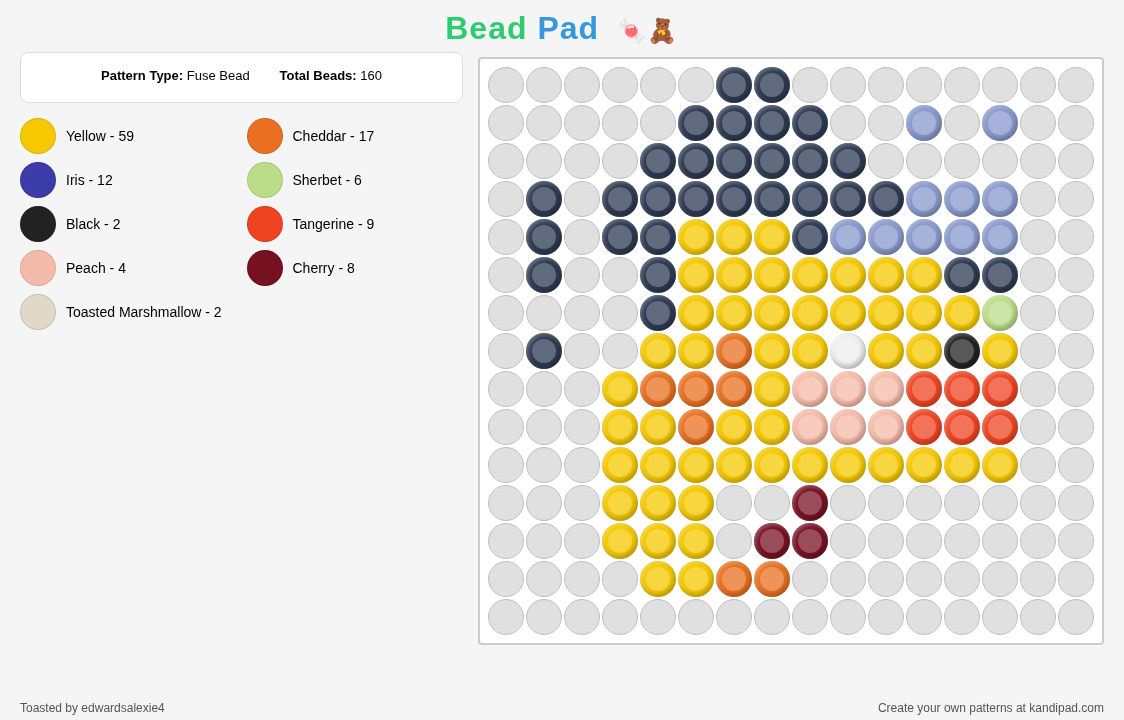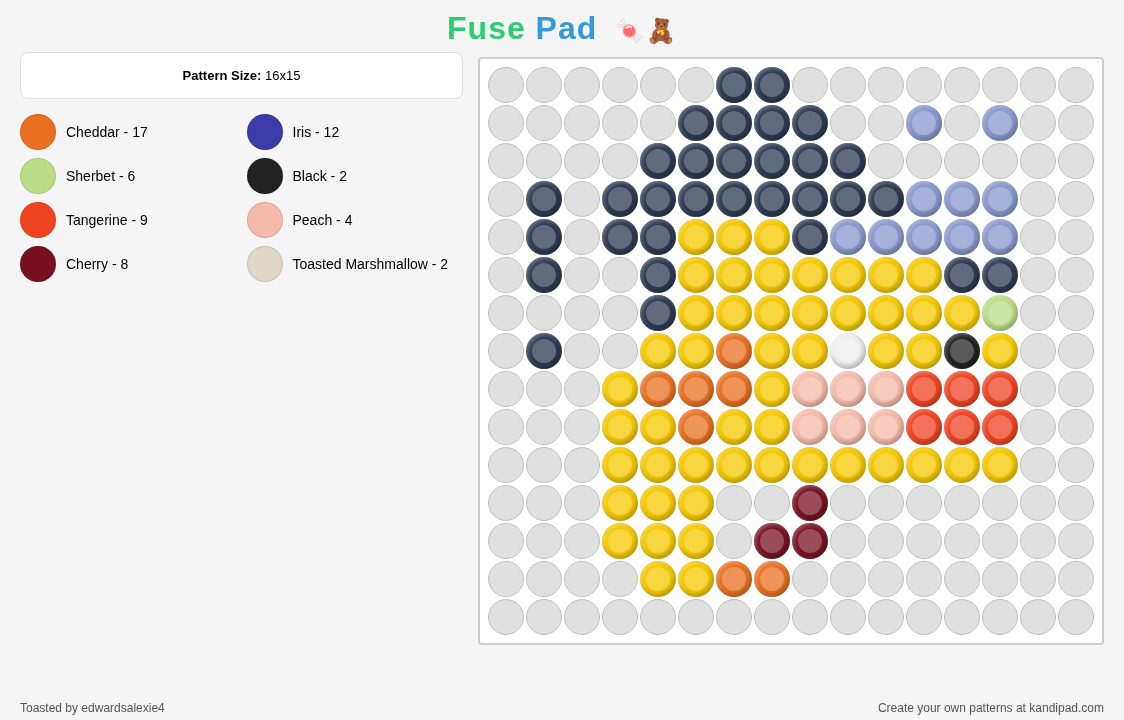--- a/index.html
+++ b/index.html
@@ -132,38 +132,47 @@
       font-size: 12px;
       color: #555;
       background: #f5f5f5;
     }
   </style>
 </head>
 <body>
 
 <div class="header">
   <span class="logo-text">
-    <span class="logo-kandi">Fuse</span>
+    <span class="logo-kandi">Bead</span>
     <span style="color:#555"> </span>
     <span class="logo-pad">Pad</span>
     <span class="logo-icons">
       <span style="font-size:24px">🍬🧸</span>
     </span>
   </span>
 </div>
 
 <div class="main-content">
   <div class="left-panel">
     <div class="info-card">
-      <div class="pattern-size">
-        <b>Pattern Size:</b> <span>16x15</span>
+      <div class="pattern-meta">
+        <span>
+          <b>Pattern Type:</b> <span>Fuse Bead</span>
+        </span>
+        <span>
+          <b>Total Beads:</b> <span>160</span>
+        </span>
       </div>
     </div>
 
     <div class="color-grid" id="color-grid">
+        <div class="color-item">
+          <div class="color-swatch" style="background: rgb(245, 200, 0);"></div>
+          <span>Yellow - 59</span>
+        </div>
         <div class="color-item">
           <div class="color-swatch" style="background: rgb(232, 112, 32);"></div>
           <span>Cheddar - 17</span>
         </div>
         <div class="color-item">
           <div class="color-swatch" style="background: rgb(59, 59, 170);"></div>
           <span>Iris - 12</span>
         </div>
         <div class="color-item">
           <div class="color-swatch" style="background: rgb(187, 221, 136);"></div>

